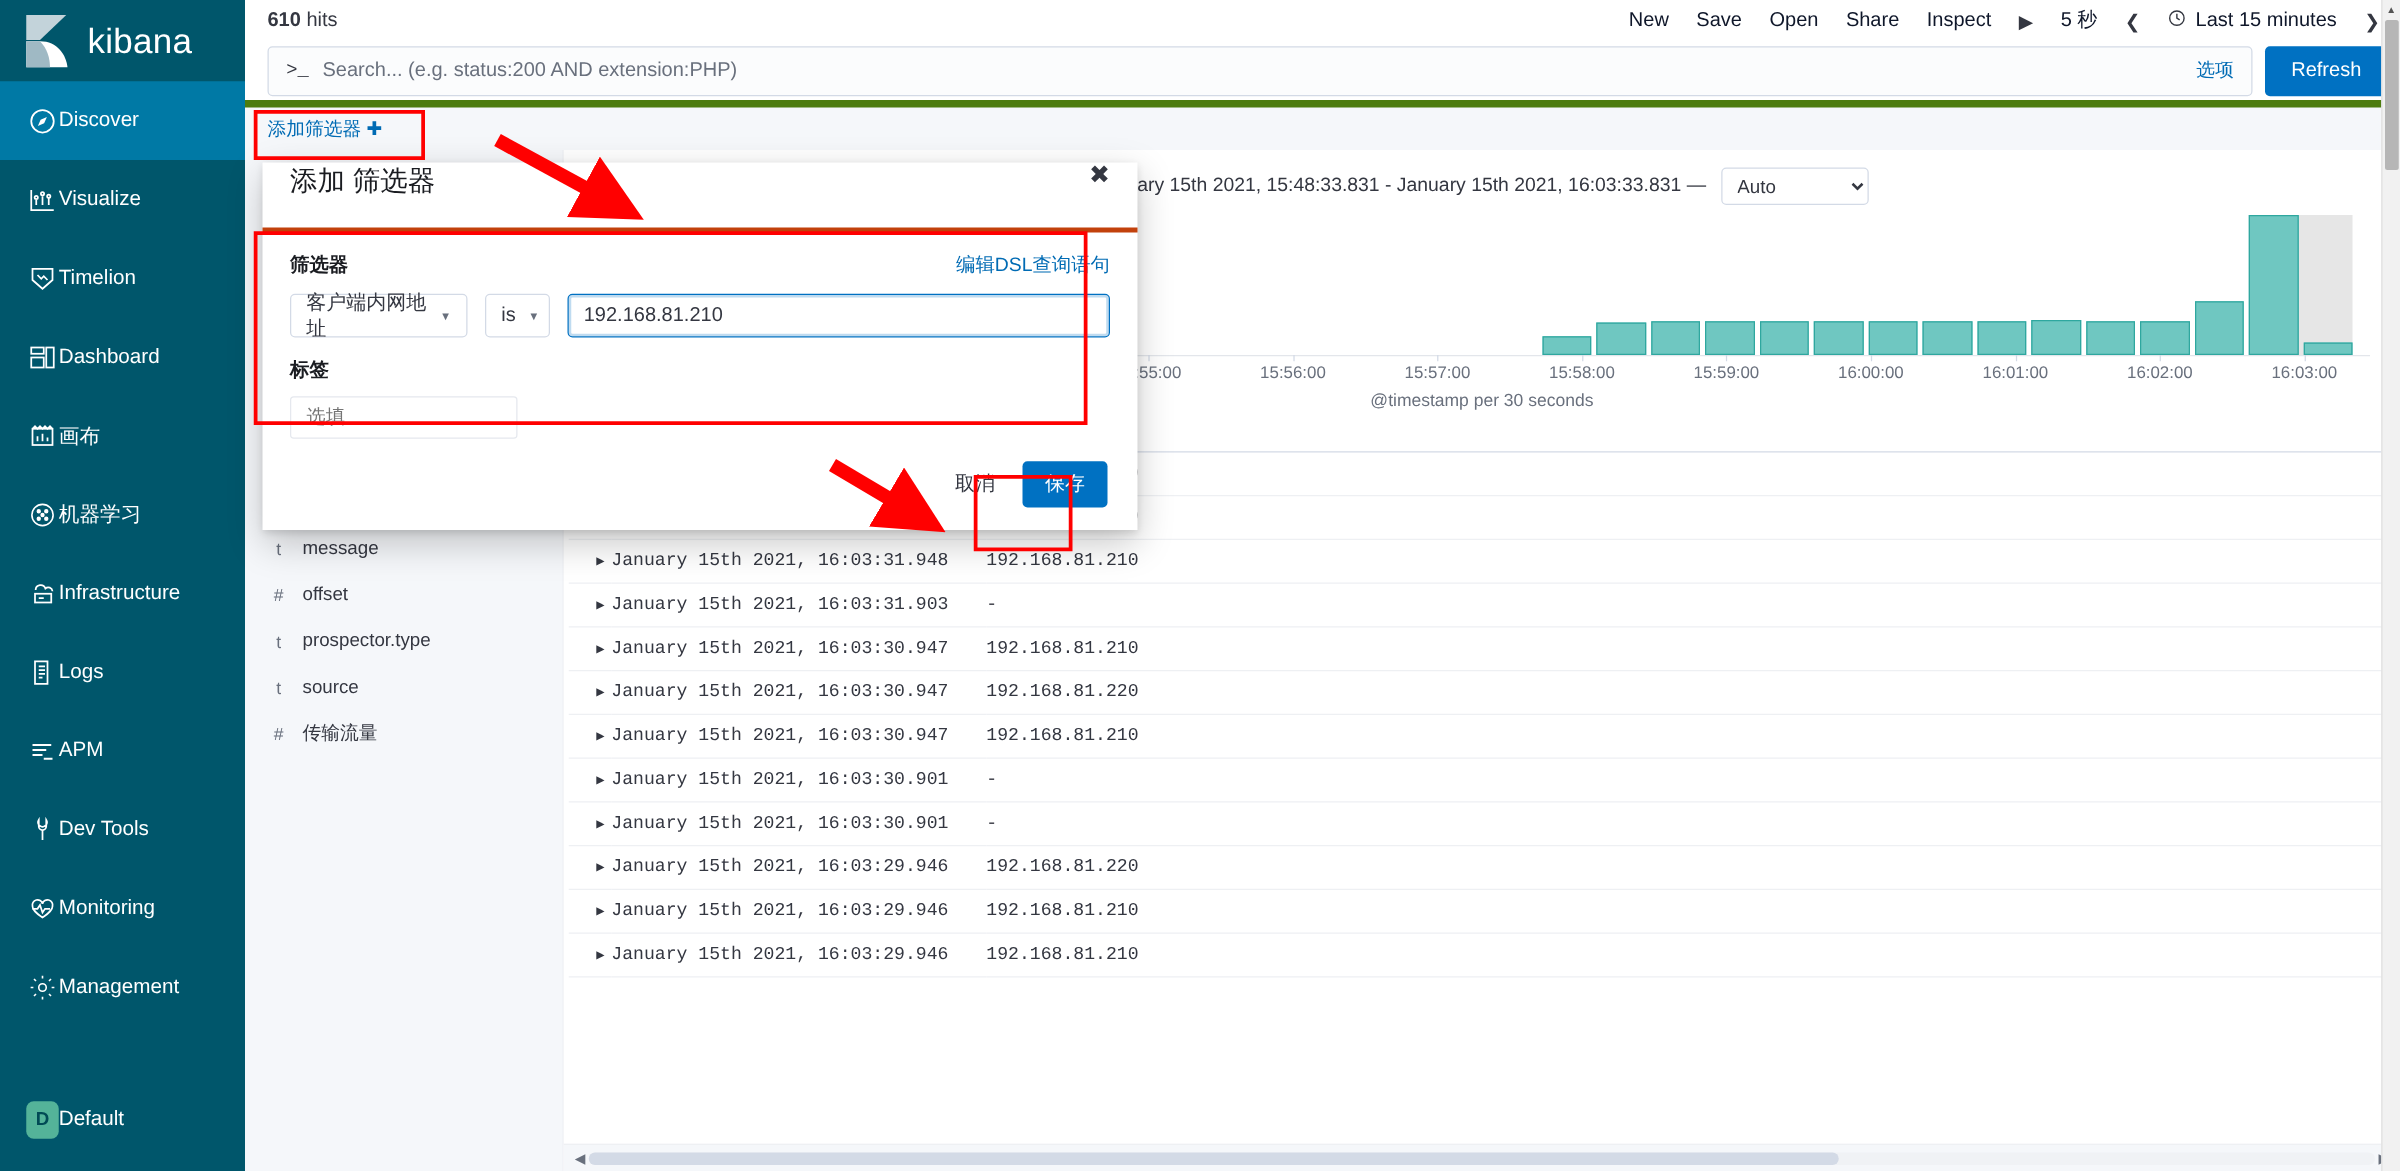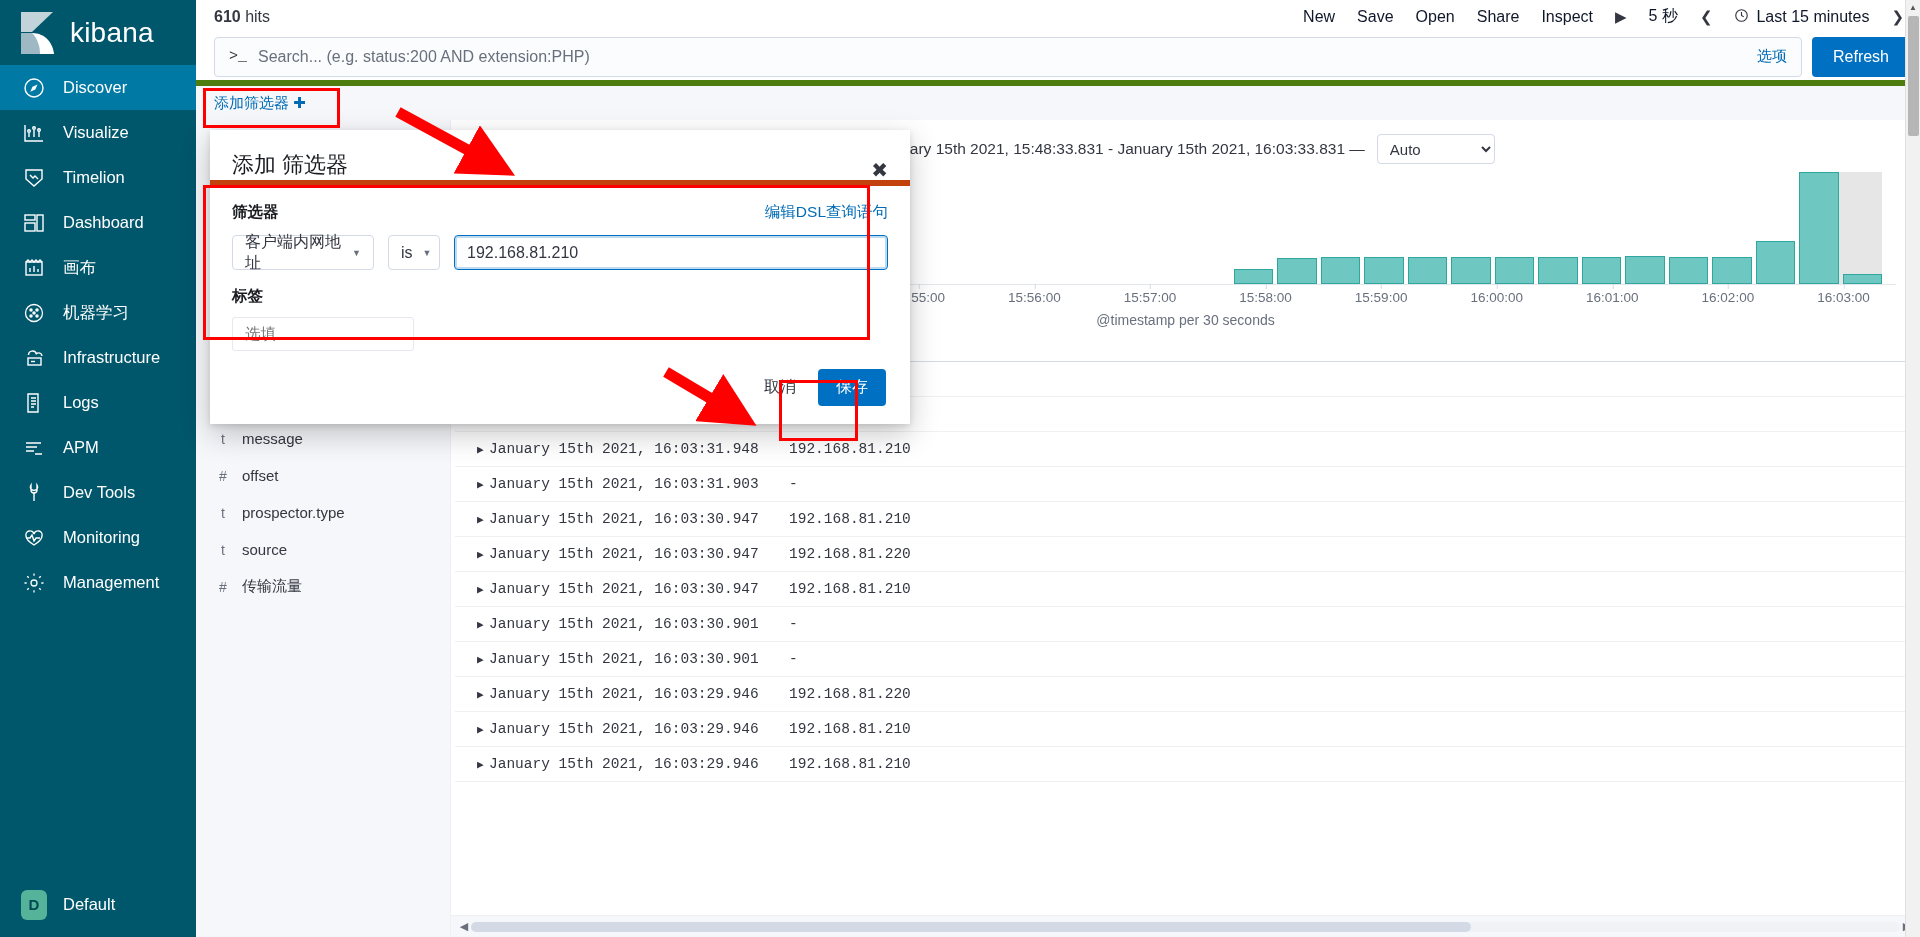--- a/index.html
+++ b/index.html
@@ -21,21 +21,21 @@
     display: flex; flex-direction: column;
   }
   .brand {
     height: 65px; display: flex; align-items: center; gap: 14px;
     padding-left: 18px;
   }
   .brand-logo { width: 38px; height: 42px; }
   .brand-name { font-size: 28px; font-weight: 400; letter-spacing: .2px; }
   .nav { flex: 1 1 auto; }
   .nav-item {
-    height: 45px; display: flex; align-items: center; gap: 16px;
+    height: 63px; display: flex; align-items: center; 
     padding-left: 21px; font-size: 16.5px; color: #fff; cursor: pointer;
   }
   .nav-item.active { background: #0079a5; }
   .nav-ico { width: 26px; height: 26px; flex: 0 0 26px; display:flex; align-items:center; justify-content:center; }
   .nav-ico svg { width: 24px; height: 24px; display:block; }
   .nav-label { white-space: nowrap; }
   .sb-bottom { padding-bottom: 10px; }
   .space-badge {
     width: 30px; height: 30px; border-radius: 6px; background: #54b399;
     color: #014a55; font-size: 15px; font-weight: 700;
@@ -138,21 +138,21 @@
   }
   .psb-arrow { height: 15px; display:flex; align-items:center; justify-content:center; font-size:8px; color:#555; }
   .psb-thumb { position:absolute; top: 16px; left: 2px; width: 11px; height: 120px; background: #b6b6b6; border-radius:2px; }
 
   
   .modal {
     position: absolute; left: 210px; top: 130px; width: 700px;
     background: #fff; box-shadow: 0 10px 28px rgba(0,0,0,.22), 0 2px 6px rgba(0,0,0,.12);
     z-index: 40;
   }
-  .modal-head { height: 56px; display: flex; align-items: flex-end; padding: 0 22px; border-bottom: 6px solid #c2410c; }
+  .modal-head { height: 56px; display: flex; align-items: flex-start; padding: 0 22px; border-bottom: 4px solid #c2410c; }
   .modal-title { font-size: 22px; color: #1a1c21; font-weight: 400; }
   .modal-x { margin-left: auto; font-size: 20px; color: #343741; cursor: pointer; line-height: 1;}
   .modal-body { padding: 16px 22px 4px 22px; }
   .row-between { display: flex; align-items: baseline; justify-content: space-between; }
   .lbl { font-size: 15.5px; font-weight: 700; color: #1a1c21; }
   .dsl-link { font-size: 15.5px; color: #006bb4; cursor: pointer; }
   .field-row-inputs { display: flex; gap: 14px; margin-top: 12px; }
   .combo {
     border: 1px solid #d3dae6; border-radius: 4px; height: 35px; background: #fff;
     display: flex; align-items: center; gap: 10px; padding: 0 12px;

